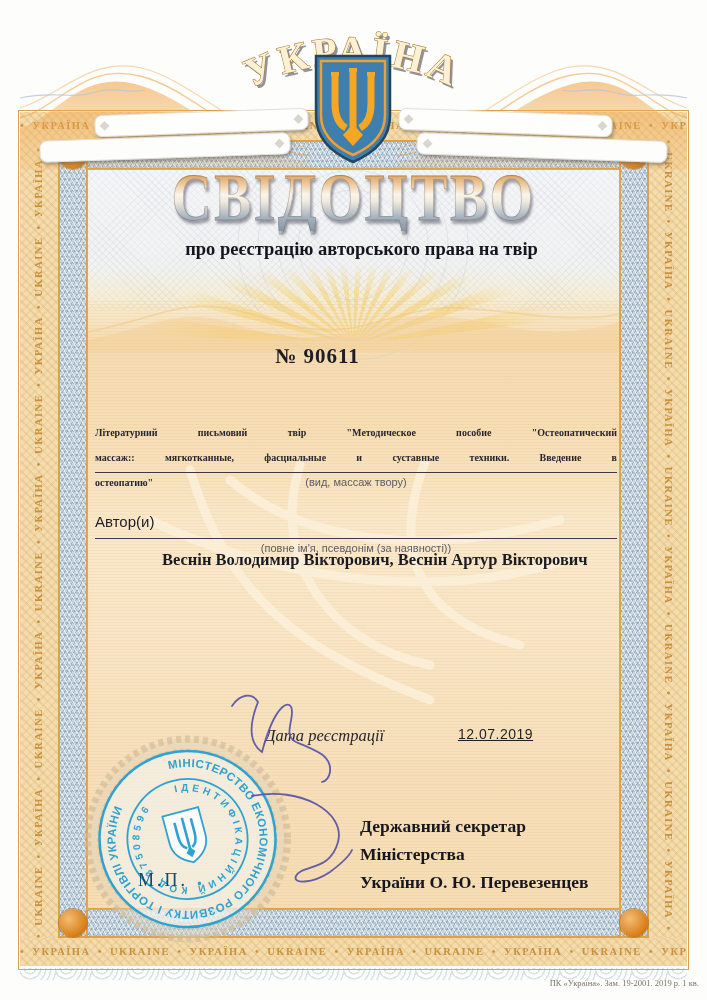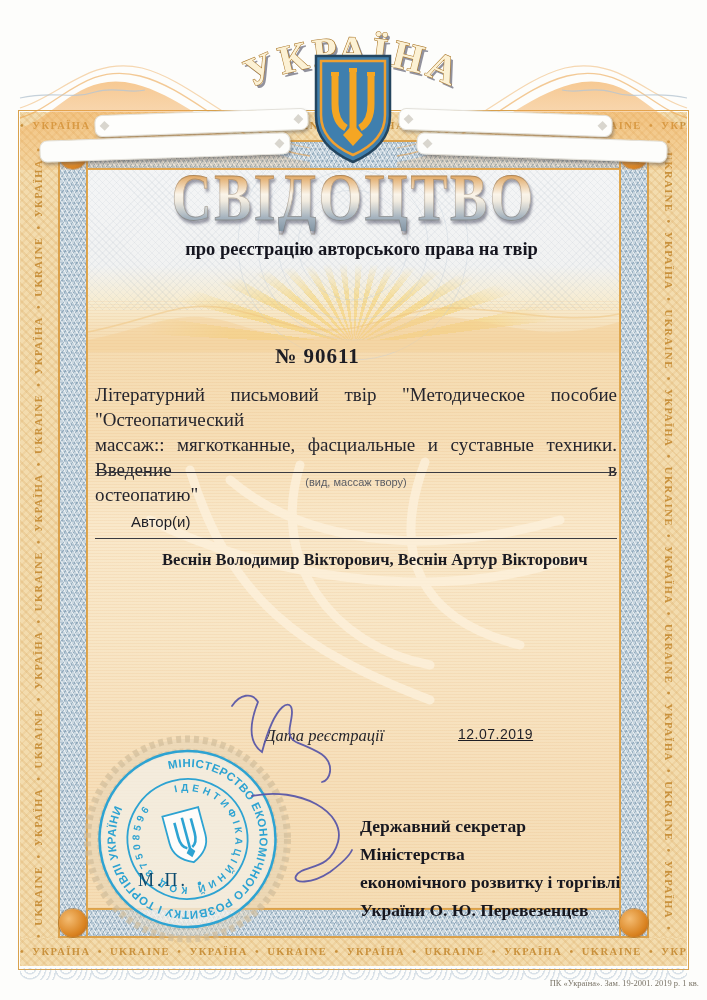--- a/index.html
+++ b/index.html
@@ -59,28 +59,28 @@
     font-size:68px;font-weight:bold;letter-spacing:3px;line-height:1;
     transform:scaleX(.82);transform-origin:50% 50%;
     background:linear-gradient(180deg,#c97a33 0%,#e2ab69 20%,#faf4e9 46%,#f1ebdf 56%,#a5b3bf 80%,#8496a5 100%);
     -webkit-background-clip:text;background-clip:text;color:transparent;
     -webkit-text-stroke:.8px rgba(105,88,70,.40);
     filter:drop-shadow(2px 3px 1.5px rgba(72,72,94,.55));}
   .cert-subtitle{position:absolute;left:0;top:239px;width:707px;text-align:center;
     font-size:18.5px;font-weight:bold;color:#15151f;margin-left:8px;}
   .cert-number{position:absolute;left:0;top:344px;width:635px;text-align:center;
     font-size:21px;font-weight:bold;color:#1d1d24;letter-spacing:1px;}
-  .work-block{position:absolute;left:95px;top:382px;width:522px;font-size:19px;font-weight:normal;
+  .work-block{position:absolute;left:95px;top:420px;width:522px;font-size:10px;font-weight:bold;
     color:#26262e;line-height:25px;}
   .jline{text-align:justify;text-align-last:justify;}
   .field-line{position:absolute;left:95px;width:522px;border-top:1.5px solid #3a3a40;height:0;}
   .field-label{position:absolute;left:95px;width:522px;text-align:center;
     font-family:"Liberation Sans","DejaVu Sans",sans-serif;font-size:11px;color:#5a5d64;}
   .author-label{position:absolute;left:95px;top:513px;font-family:"Liberation Sans","DejaVu Sans",sans-serif;
-    font-size:15px;color:#1f1f26;margin-left:36px;}
+    font-size:15px;color:#1f1f26;}
   .author-names{position:absolute;left:162px;top:510px;font-size:16.5px;font-weight:bold;color:#1b1b22;margin-top:40px;}
   .date-label{position:absolute;left:265px;top:726px;font-size:16.5px;font-style:italic;color:#26262c;}
   .date-value{position:absolute;left:458px;top:726px;font-family:"Liberation Sans","DejaVu Sans",sans-serif;
     font-size:14px;color:#1f1f26;letter-spacing:.5px;text-decoration:underline;}
   .sig-block{position:absolute;left:360px;top:812px;width:270px;font-size:17.5px;font-weight:bold;
     color:#17171f;line-height:28px;}
   .seal-place{position:absolute;left:138px;top:870px;font-size:18px;color:#0c4a6e;letter-spacing:3px;}
   .imprint{position:absolute;right:8px;top:978px;font-size:8.5px;color:#7a7467;}
 </style>
 </head>
@@ -209,27 +209,27 @@
     <div class="jline">Літературний письмовий твір "Методическое пособие "Остеопатический</div>
     <div class="jline">массаж:: мягкотканные, фасциальные и суставные техники. Введение в</div>
     <div>остеопатию"</div>
   </div>
   <div class="field-line" style="top:472px;"></div>
   <div class="field-label" style="top:476px;">(вид, массаж твору)</div>
 
   <div class="author-label">Автор(и)</div>
   <div class="author-names">Веснін Володимир Вікторович, Веснін Артур Вікторович</div>
   <div class="field-line" style="top:538px;"></div>
+  <div class="field-label" style="top:542px;">(повне ім'я, псевдонім (за наявності))</div>
 
   <div class="date-label">Дата реєстрації</div>
   <div class="date-value">12.07.2019</div>
 
   <div class="sig-block">
     <div>Державний секретар Міністерства</div>
-    <div>економічного розвитку і торгівлі</div>
     <div>України  О. Ю. Перевезенцев</div>
   </div>
 
   <svg style="position:absolute;left:75px;top:733px;width:225px;height:220px;pointer-events:none;" viewBox="0 0 225 220">
     <defs>
       <path id="sealOuterPath" d="M112.5,34 a72,72 0 0 1 0,144 a72,72 0 0 1 0,-144"></path>
       <path id="sealInnerPath" d="M112.5,58 a48,48 0 0 1 0,96 a48,48 0 0 1 0,-96"></path>
     </defs>
     <g>
       <circle cx="112.5" cy="106" r="100" fill="rgba(226,210,182,.45)"></circle>

